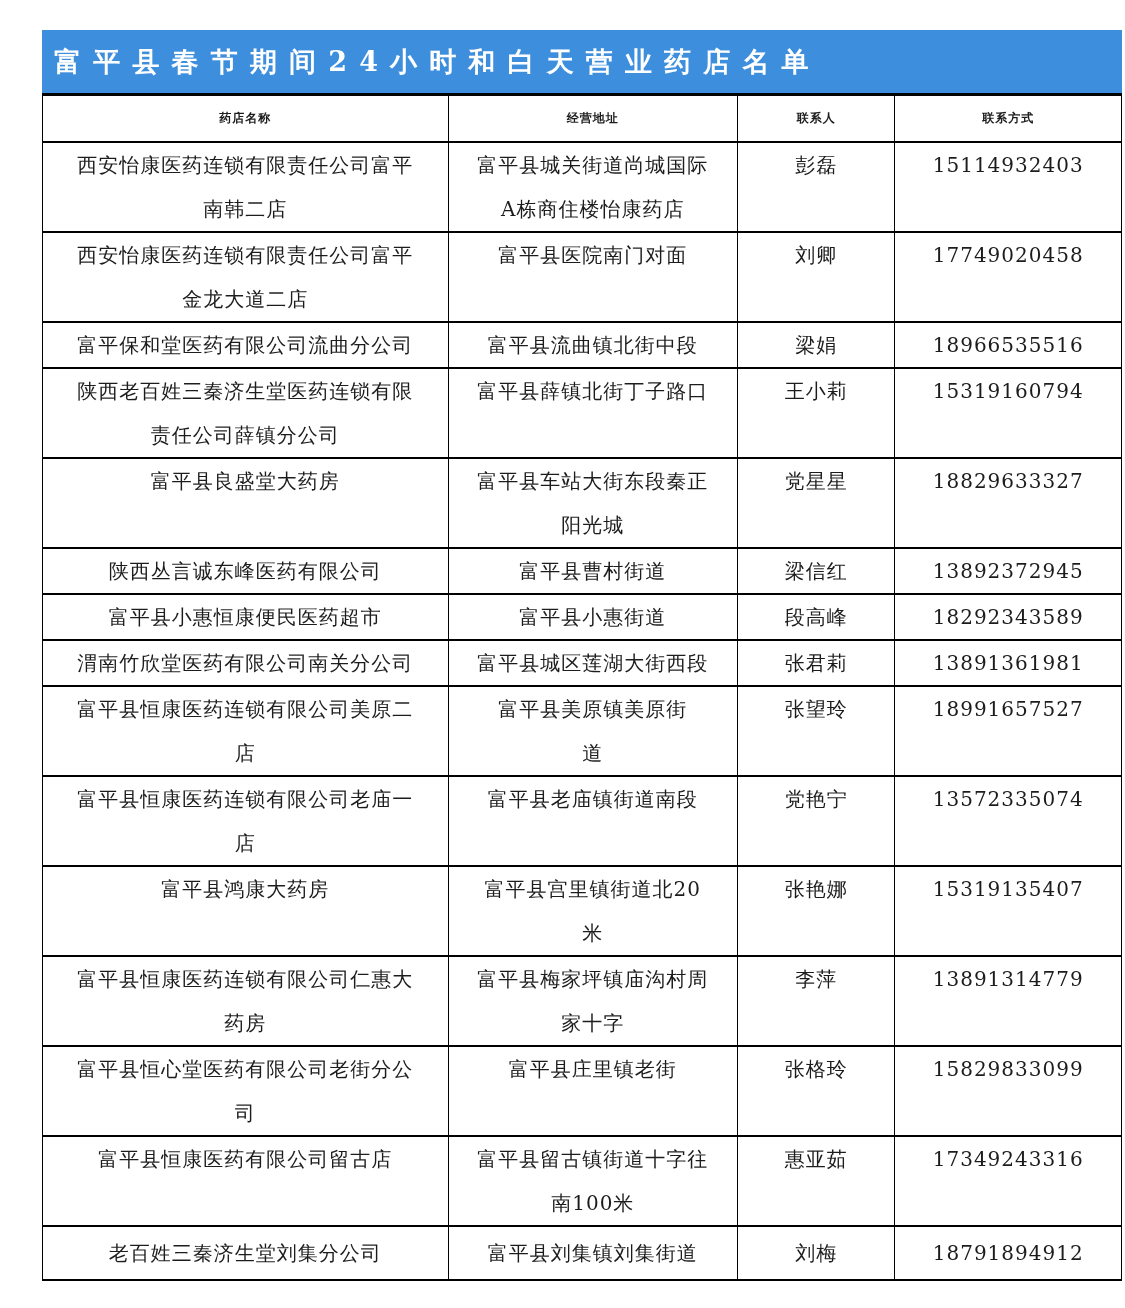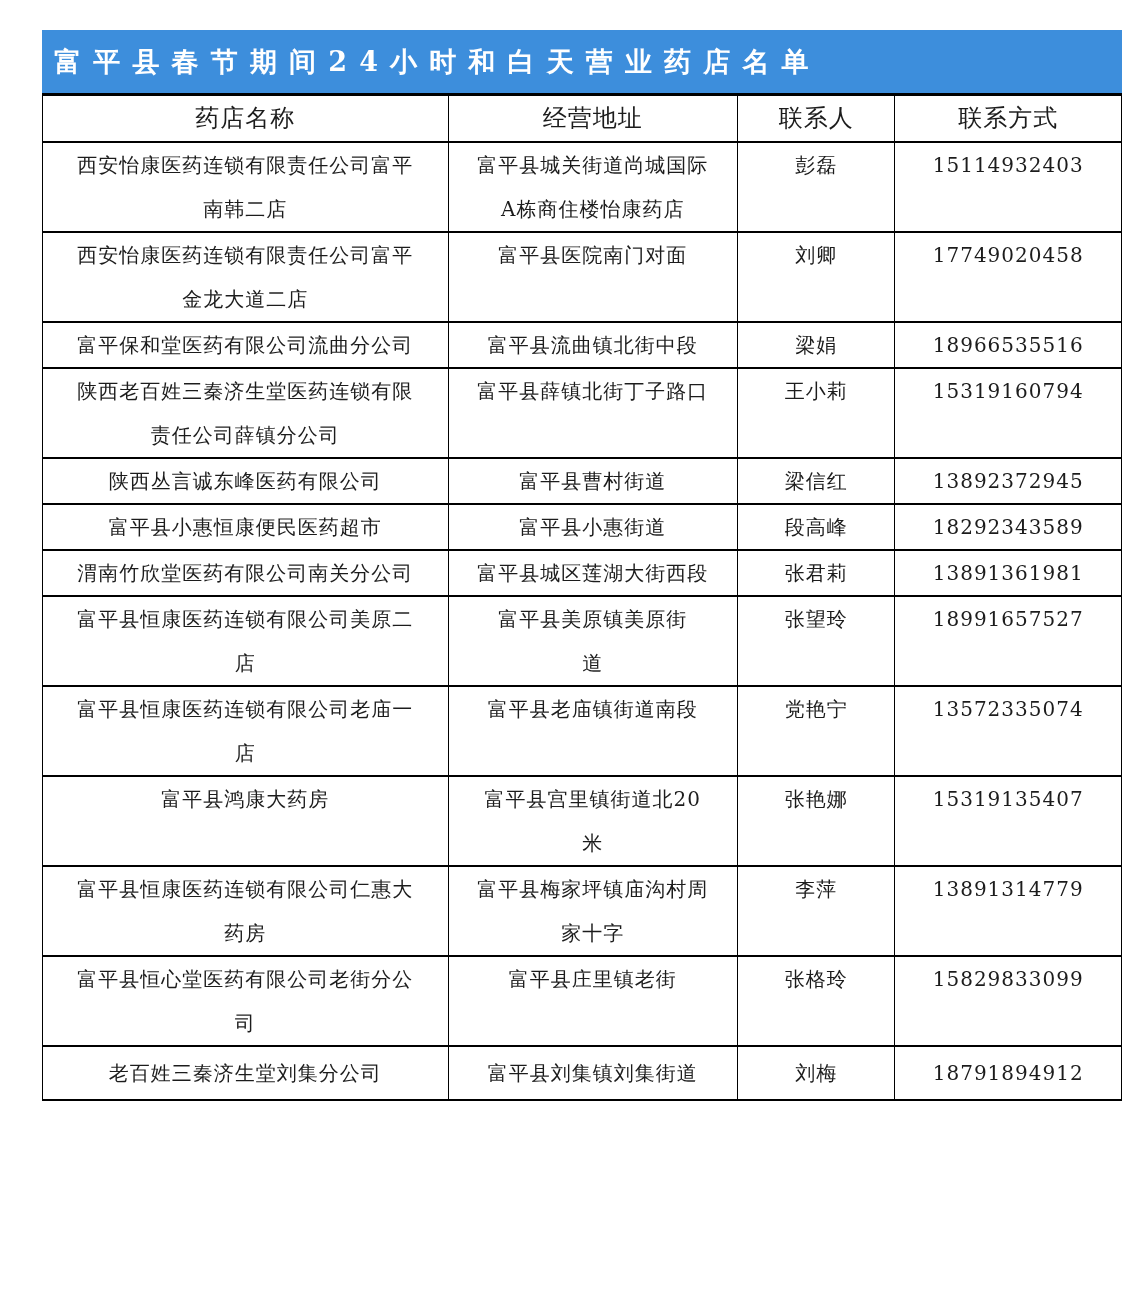--- a/index.html
+++ b/index.html
@@ -46,22 +46,22 @@
     border-style: solid;
     border-color: #000;
     border-width: 2px 1.5px;
     text-align: center;
     vertical-align: top;
     padding: 0 6px;
     overflow: hidden;
     letter-spacing: 1px;
   }
   table.pharmacy-table th {
-    font-size: 24px;
-    font-weight: normal;
+    font-size: 12px;
+    font-weight: bold;
     line-height: 45px;
     height: 45px;
     white-space: nowrap;
   }
   table.pharmacy-table td {
     font-size: 20px;
     line-height: 44px;
     white-space: pre-line;
   }
   td.col-phone {
@@ -116,20 +116,27 @@
             <td class="col-phone">18966535516</td>
           </tr>
           <tr>
             <td class="col-name">陕西老百姓三秦济生堂医药连锁有限
 责任公司薛镇分公司</td>
             <td class="col-address">富平县薛镇北街丁子路口</td>
             <td class="col-contact">王小莉</td>
             <td class="col-phone">15319160794</td>
           </tr>
           <tr>
+            <td class="col-name">富平县良盛堂大药房</td>
+            <td class="col-address">富平县车站大街东段秦正
+阳光城</td>
+            <td class="col-contact">党星星</td>
+            <td class="col-phone">18829633327</td>
+          </tr>
+          <tr>
             <td class="col-name">陕西丛言诚东峰医药有限公司</td>
             <td class="col-address">富平县曹村街道</td>
             <td class="col-contact">梁信红</td>
             <td class="col-phone">13892372945</td>
           </tr>
           <tr>
             <td class="col-name">富平县小惠恒康便民医药超市</td>
             <td class="col-address">富平县小惠街道</td>
             <td class="col-contact">段高峰</td>
             <td class="col-phone">18292343589</td>
@@ -171,20 +178,27 @@
             <td class="col-phone">13891314779</td>
           </tr>
           <tr>
             <td class="col-name">富平县恒心堂医药有限公司老街分公
 司</td>
             <td class="col-address">富平县庄里镇老街</td>
             <td class="col-contact">张格玲</td>
             <td class="col-phone">15829833099</td>
           </tr>
           <tr>
+            <td class="col-name">富平县恒康医药有限公司留古店</td>
+            <td class="col-address">富平县留古镇街道十字往
+南100米</td>
+            <td class="col-contact">惠亚茹</td>
+            <td class="col-phone">17349243316</td>
+          </tr>
+          <tr>
             <td class="col-name">老百姓三秦济生堂刘集分公司</td>
             <td class="col-address">富平县刘集镇刘集街道</td>
             <td class="col-contact">刘梅</td>
             <td class="col-phone">18791894912</td>
           </tr>
         </tbody>
     </table>
   </div>
 </div>
 

